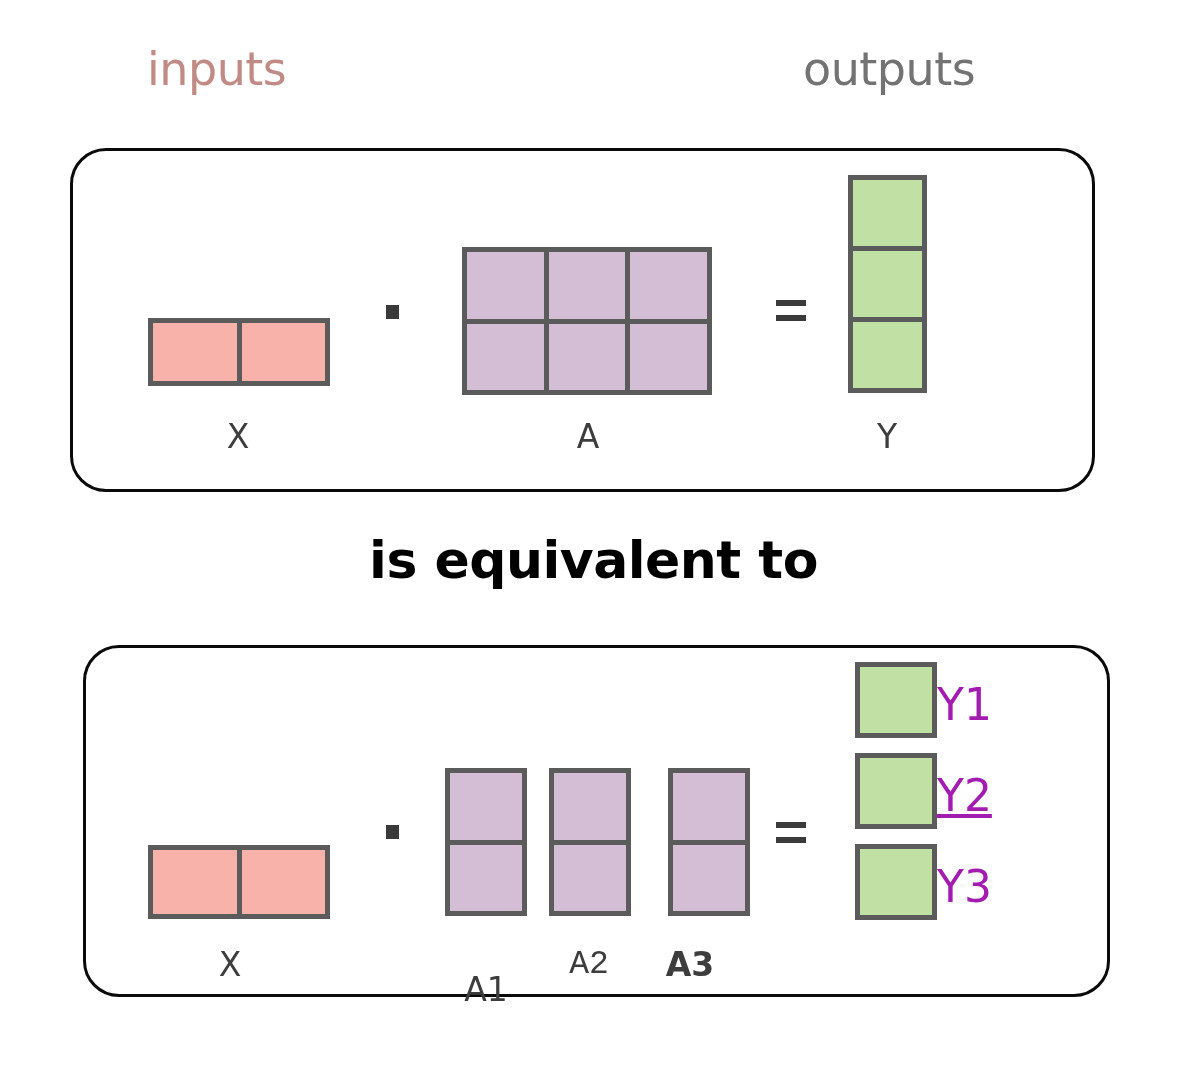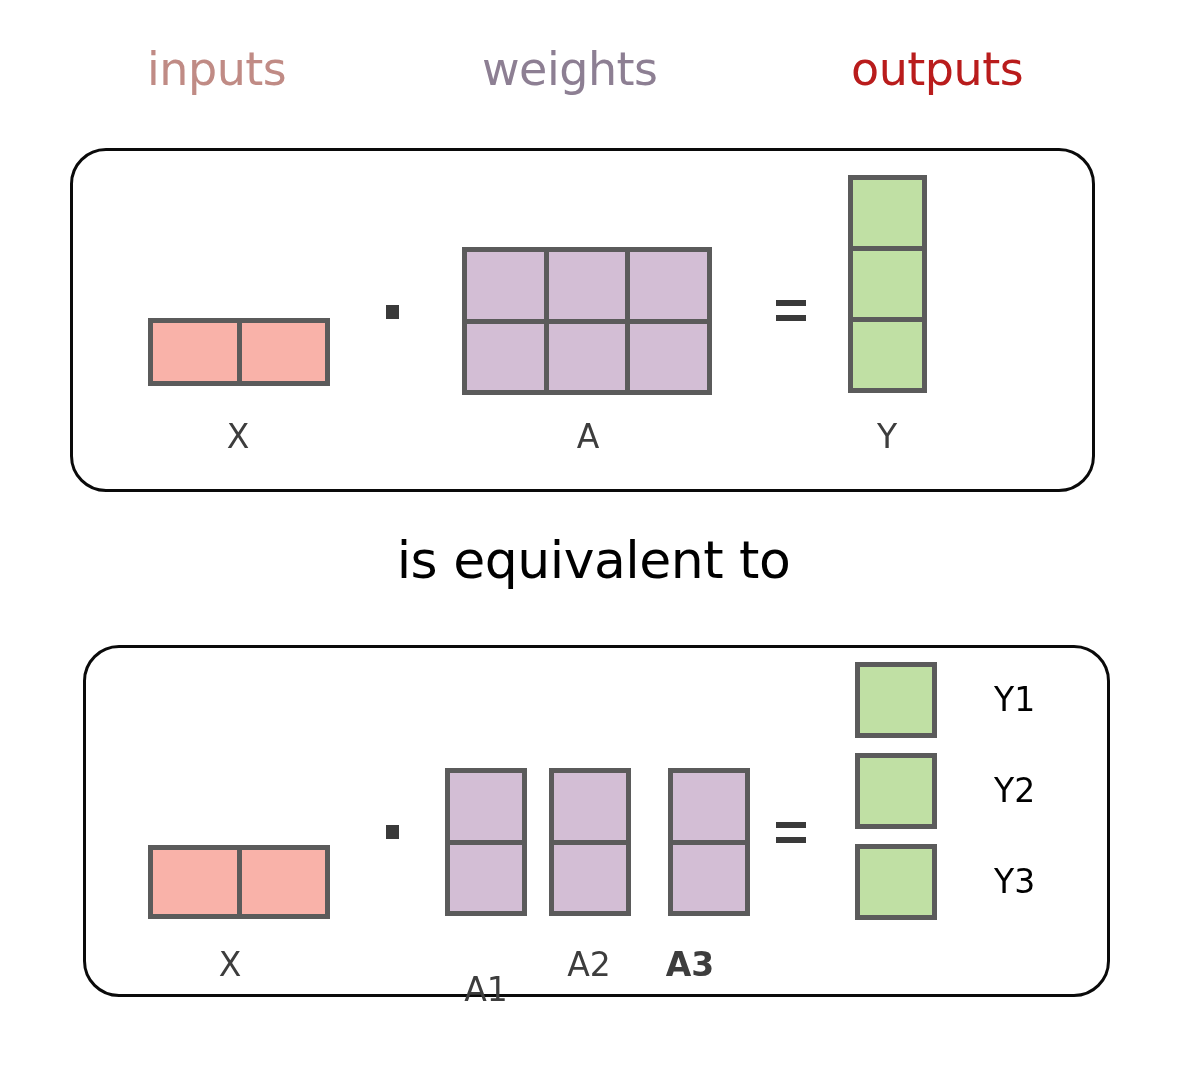--- a/index.html
+++ b/index.html
@@ -27,21 +27,21 @@
   .legend-item {
     position: absolute;
     font-size: 46px;
     font-weight: 400;
     letter-spacing: -0.5px;
     white-space: nowrap;
     line-height: 1;
   }
   #legend-inputs  { left: 147px; color: #c08b85; }
   #legend-weights { left: 482px; color: #8d7f93; }
-  #legend-outputs { left: 803px; color: #b91c1c; margin-left: 48px; }
+  #legend-outputs { left: 803px; color: #737373; }
 
   
   .panel {
     position: absolute;
     border: 3px solid #0a0a0a;
     border-radius: 36px;
     box-sizing: border-box;
     background: #ffffff;
   }
   #panel-one { left: 70px;  top: 148px; width: 1025px; height: 344px; }
@@ -138,55 +138,54 @@
     white-space: nowrap;
     text-align: center;
     line-height: 1;
   }
   #label-x-top { left: 198px; top: 420px; width: 80px; }
   #label-a-top { left: 548px; top: 420px; width: 80px; }
   #label-y-top { left: 847px; top: 420px; width: 80px; }
 
   #label-x-bottom  { left: 190px; top: 948px; width: 80px; }
   #label-a1-bottom { left: 446px; top: 973px; width: 80px; }
-  #label-a2-bottom { left: 549px; top: 948px; width: 80px; }
+  #label-a2-bottom { left: 549px; top: 948px; width: 80px; font-family: Liberation Mono, monospace; }
   #label-a3-bottom { left: 650px; top: 948px; width: 80px; font-weight: bold; }
 
   .y-side-label {
     position: absolute;
-    left: 994px;
-    font-size: 33px;
-    color: #000000;
+    left: 937px;
+    font-size: 44px;
+    color: #a21caf;
     white-space: nowrap;
     line-height: 1;
   }
   #label-y1 { top: 683px; }
-  #label-y2 { top: 774px; }
+  #label-y2 { top: 774px; text-decoration: underline; }
   #label-y3 { top: 865px; }
 
   
   #equivalence-caption {
     position: absolute;
     top: 534px;
     left: 0;
     width: 1187px;
     text-align: center;
     font-size: 52px;
-    font-weight: 400;
+    font-weight: 700;
     color: #000000;
     letter-spacing: -0.5px;
     line-height: 1;
   }
 </style>
 </head>
 <body>
 
 <div class="legend">
   <div class="legend-item" id="legend-inputs">inputs</div>
-  <div class="legend-item" id="legend-weights">weights</div>
   <div class="legend-item" id="legend-outputs">outputs</div>
 </div>
 
 <div class="panel" id="panel-one"></div>
 
 <div class="matrix" id="matrix-x-top">
   <div class="cell cell-input"></div>
   <div class="cell cell-input"></div>
 </div>
 

